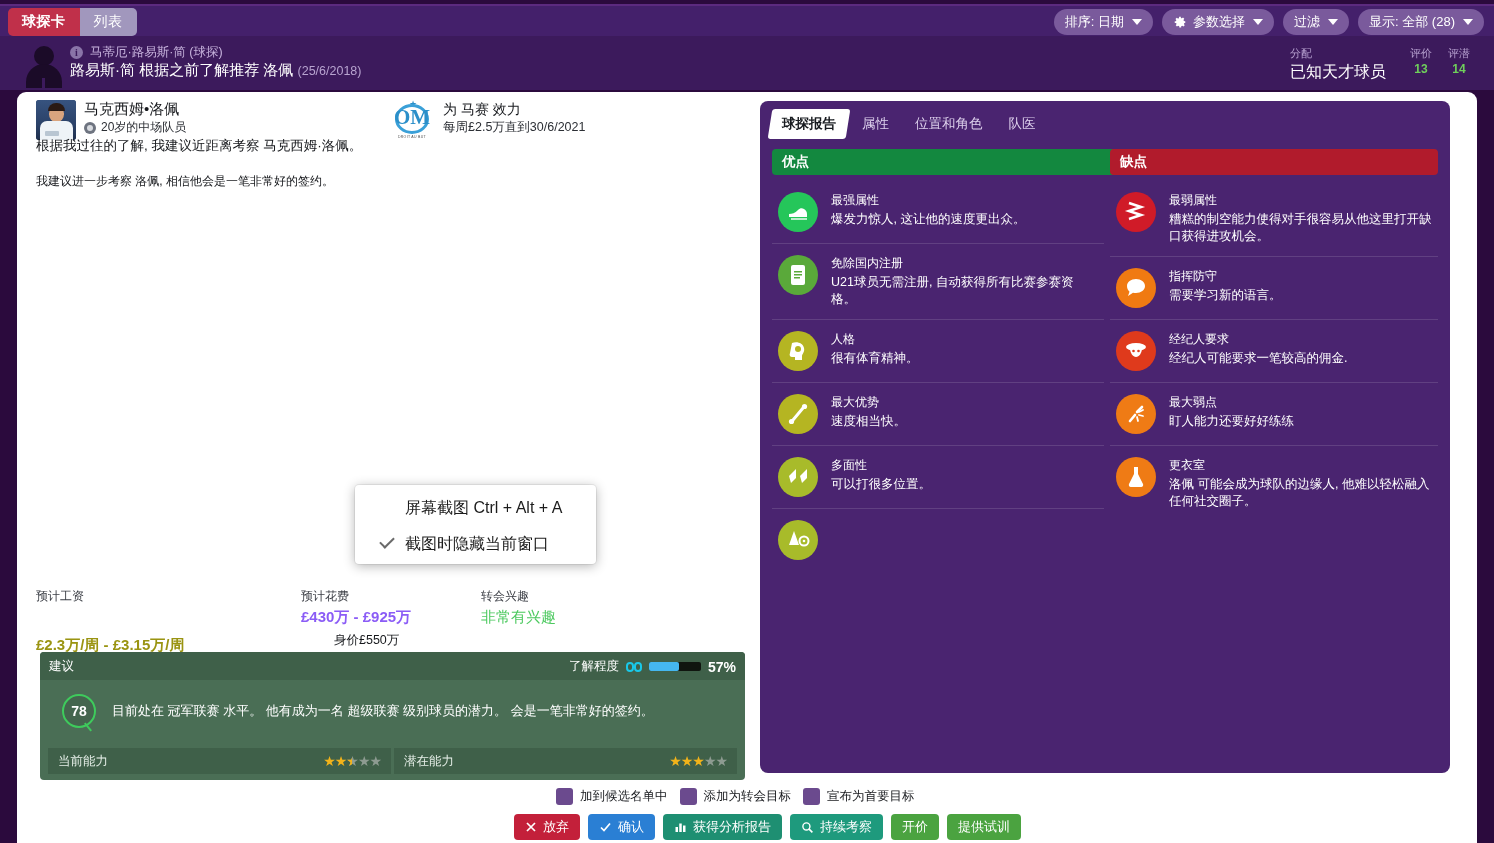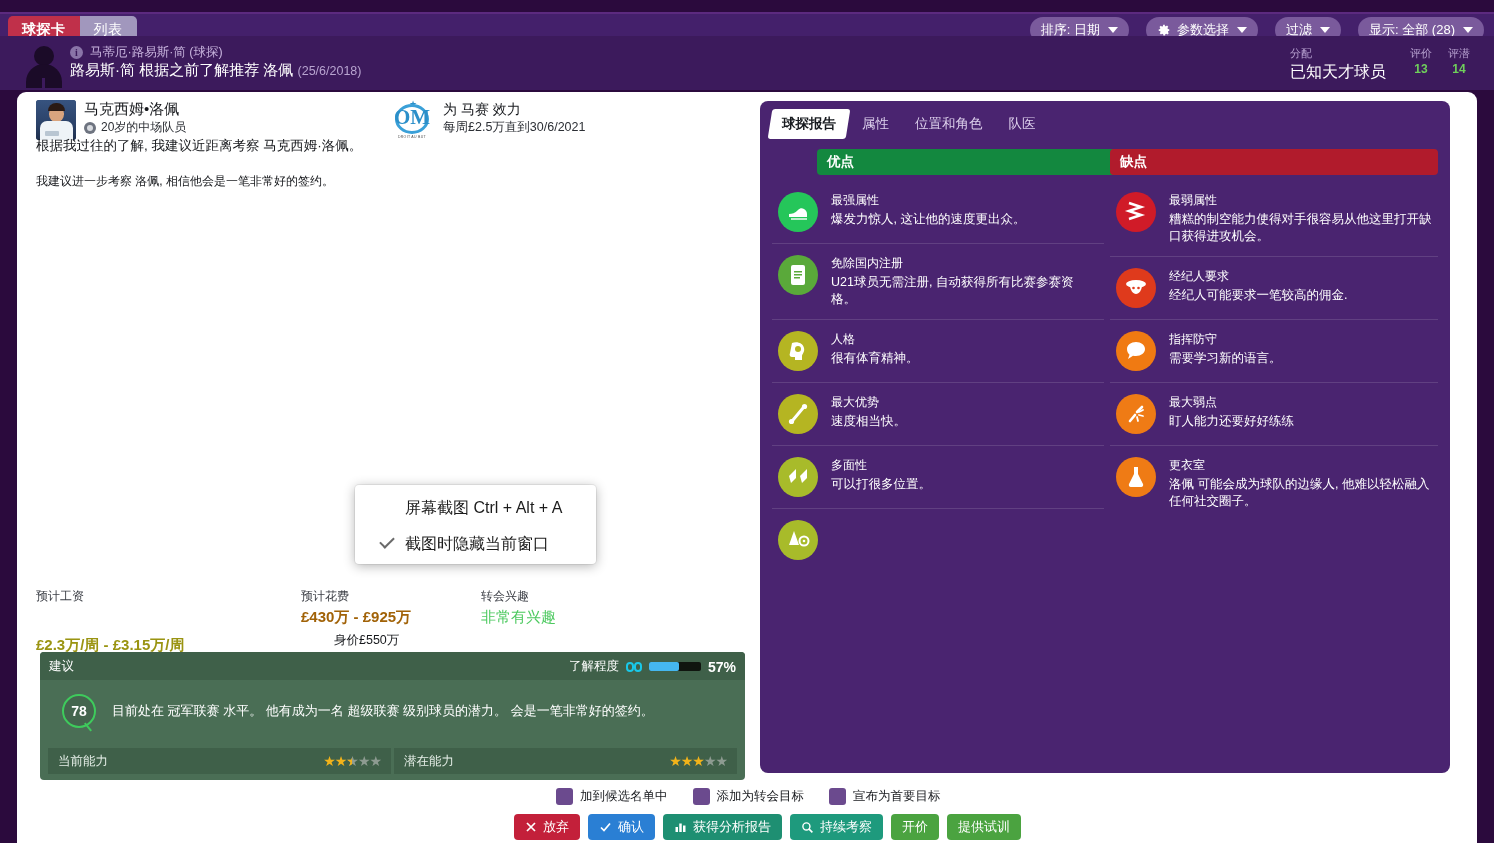--- a/index.html
+++ b/index.html
@@ -6,38 +6,38 @@
   html, body {
     width: 1494px; height: 843px;
     background: #2b0a3d;
     font-family: "Liberation Sans", "DejaVu Sans", sans-serif;
     overflow: hidden;
   }
   body { position: relative; }
 
   
   #topbar {
-    position: absolute; left: 0; top: 12px; width: 1494px; height: 44px;
+    position: absolute; left: 0; top: 4px; width: 1494px; height: 44px;
     background: #44206b;
   }
   #topbar:before{
     content:""; position:absolute; left:0; top:0; width:1494px; height:2px;
     background:#5c2a7f;
   }
   .tabgroup { position: absolute; left: 8px; top: 4px; display: flex; height: 28px;
     border-radius: 5px; overflow: hidden; }
   .tabgroup .tab {
     display: flex; align-items: center; justify-content: center;
     padding: 0 14px; font-size: 14px; color: #ffffff; cursor: pointer;
     letter-spacing: .5px;
   }
   .tab.sel { background: #c0304a; font-weight: bold; }
   .tab.unsel { background: #a197bd; color: #ffffff; }
 
-  .topright { position: absolute; right: 10px; top: 5px; display: flex; gap: 17px; align-items: center; }
+  .topright { position: absolute; right: 10px; top: 5px; display: flex; gap: 9px; align-items: center; }
   .pill {
     background: #7a5a9c; color: #ffffff; border-radius: 13px;
     height: 26px; display: flex; align-items: center; gap: 6px;
     padding: 0 11px; font-size: 13px; cursor: pointer; white-space: nowrap;
   }
   .caret { width: 0; height: 0; border-left: 5px solid transparent;
     border-right: 5px solid transparent; border-top: 6px solid #ffffff; margin-left: 2px; }
   .gear { width: 14px; height: 14px; }
 
   
@@ -122,21 +122,21 @@
   #ctxmenu .mi2 { top:41px; }
   #ctxmenu .check { position:absolute; left:25px; top:11px; width:14px; height:8px;
       border-left:2px solid #6a6a6a; border-bottom:2px solid #6a6a6a; transform: rotate(-45deg); }
 
   
   .fin { position:absolute; font-size:12px; }
   .fin .lbl { color:#3a3d44; font-size:12px; }
   .fin .big { font-size:15px; font-weight:bold; margin-top:3px; }
   .fin .sm  { font-size:12.5px; color:#16181c; margin-top:5px;margin-left:33px; }
   .wage .big { color:#9a9412;margin-top:31px; }
-  .fee  .big { color:#a16207; }
+  .fee  .big { color:#8b5cf6; }
   .intr .big { color:#4cc95f; font-weight:normal; }
 
   
   #recbox { position:absolute; left:40px; top:652px; width:705px; height:128px;
     background:#4a6e55; border-radius:4px; overflow:hidden; }
   #recbox .rhead { position:absolute; left:0; top:0; width:705px; height:28px; background:#3f6049; }
   #recbox .rhead .t { position:absolute; left:9px; top:6px; font-size:12.5px; color:#ffffff; }
   #recbox .rhead .know { position:absolute; right:9px; top:6px; display:flex; align-items:center; gap:7px;
       font-size:12.5px; color:#ffffff; }
   .binoc { width:16px; height:10px; position:relative; }
@@ -158,21 +158,21 @@
   #recbox .rfoot .half { flex:1; display:flex; align-items:center; justify-content:space-between;
       padding:0 10px; background:#3f6049; font-size:12.5px; color:#e6efe8; }
   #recbox .rfoot .half:first-child { margin-right:3px; }
   .stars { display:flex; gap:0px; font-size:14px; letter-spacing:-1px;}
   .stars .s { color:#f2b31a; }
   .stars .e { color:#8d9b91; }
   .stars .h { position:relative; color:#8d9b91; }
   .stars .h:after { content:"★"; position:absolute; left:0; top:0; width:50%; overflow:hidden; color:#f2b31a; }
 
   
-  .chips { position:absolute; left:556px; top:788px; display:flex; gap:25px; align-items:center; }
+  .chips { position:absolute; left:556px; top:788px; display:flex; gap:12px; align-items:center; }
   .chip { display:flex; align-items:center; gap:7px; font-size:12.5px; color:#16181c; cursor:pointer; }
   .chipbox { width:17px; height:17px; border-radius:3px; background:#6b4a8e; }
 
   .btnrow { position:absolute; left:514px; top:814px; display:flex; gap:8px; }
   .btn { height:26px; border-radius:4px; display:flex; align-items:center; gap:6px;
      padding:0 11px; font-size:13px; color:#ffffff; cursor:pointer; }
   .btn.red { background:#c3203a; }
   .btn.blue { background:#2a7fd4; }
   .btn.teal { background:#1e8f72; }
   .btn.teal2 { background:#1e9a7d; }
@@ -182,21 +182,21 @@
   #rpanel { position:absolute; left:760px; top:101px; width:690px; height:672px;
      background:#4a2470; border-radius:8px; }
   .tabrow { position:absolute; left:10px; top:8px; display:flex; align-items:flex-end; gap:2px; }
   .rtab { font-size:13.5px; color:#ddd0ec; padding:6px 12px; cursor:pointer; }
   .rtab.active { background:#ffffff; color:#171a1f; font-weight:bold;
      border-radius:3px; transform: skewX(-9deg); }
   .rtab.active span { display:inline-block; transform: skewX(9deg); }
 
   .secthead { position:absolute; top:48px; height:26px; border-radius:4px;
      display:flex; align-items:center; padding-left:10px; font-size:13.5px; color:#ffffff; font-weight:bold; }
-  .secthead.pros { left:12px; width:360px; background:#13883f;margin-left:45px; }
+  .secthead.pros { left:12px; width:360px; background:#13883f; }
   .secthead.cons { left:350px; width:328px; background:#b11b2c; }
 
   .col-items { position:absolute; top:80px; width:332px; }
   .col-items.left  { left:12px; }
   .col-items.right { left:350px; width:328px; }
   .item { position:relative; display:flex; gap:13px; padding:11px 6px 11px 6px;
      border-bottom:1px solid rgba(255,255,255,.13); }
   .item:last-child { border-bottom:none; }
   .icon { width:40px; height:40px; border-radius:50%; flex:0 0 40px;
      display:flex; align-items:center; justify-content:center; color:#ffffff; font-size:19px; }
@@ -494,45 +494,45 @@
           <svg width="24" height="24" viewBox="0 0 24 24">
             <path fill="none" stroke="#fff" stroke-width="2.6" d="M5 3l12 4-12 4 12 4-12 4"></path>
           </svg>
         </div>
       <div class="itxt">
         <div class="t">最弱属性</div>
         <div class="d">糟糕的制空能力使得对手很容易从他这里打开缺口获得进攻机会。</div>
       </div>
     </div>
       <div class="item">
+      <div class="icon" style="background:#f07a12">
+          <svg width="24" height="24" viewBox="0 0 24 24">
+            <path fill="#fff" d="M3 10c0-4 4-7 9-7s9 3 9 7-4 7-9 7c-1 0-2 0-3-.3L4 20l1.5-4.3C4 14.4 3 12.3 3 10z"></path>
+          </svg>
+        </div>
+      <div class="itxt">
+        <div class="t">指挥防守</div>
+        <div class="d">需要学习新的语言。</div>
+      </div>
+    </div>
+      <div class="item">
       <div class="icon" style="background:#df3a1c">
           <svg width="24" height="24" viewBox="0 0 24 24">
             <ellipse cx="12" cy="8" rx="10" ry="4" fill="#fff"></ellipse>
             <path fill="#fff" d="M6 9c0 5 3 9 6 9s6-4 6-9z"></path>
             <circle cx="9.5" cy="12" r="1.3" fill="#df3a1c"></circle>
             <circle cx="14.5" cy="12" r="1.3" fill="#df3a1c"></circle>
           </svg>
         </div>
       <div class="itxt">
         <div class="t">经纪人要求</div>
         <div class="d">经纪人可能要求一笔较高的佣金.</div>
       </div>
     </div>
       <div class="item">
-      <div class="icon" style="background:#f07a12">
-          <svg width="24" height="24" viewBox="0 0 24 24">
-            <path fill="#fff" d="M3 10c0-4 4-7 9-7s9 3 9 7-4 7-9 7c-1 0-2 0-3-.3L4 20l1.5-4.3C4 14.4 3 12.3 3 10z"></path>
-          </svg>
-        </div>
-      <div class="itxt">
-        <div class="t">指挥防守</div>
-        <div class="d">需要学习新的语言。</div>
-      </div>
-    </div>
-      <div class="item">
       <div class="icon" style="background:#ef7b15">
           <svg width="24" height="24" viewBox="0 0 24 24">
             <path stroke="#fff" stroke-width="2.6" stroke-linecap="round" d="M6 19l5-6M13 10l5-5"></path>
             <path stroke="#fff" stroke-width="1.8" stroke-linecap="round" d="M15 13l4 1M15 10l4-2M13 15l1 4"></path>
           </svg>
         </div>
       <div class="itxt">
         <div class="t">最大弱点</div>
         <div class="d">盯人能力还要好好练练</div>
       </div>

